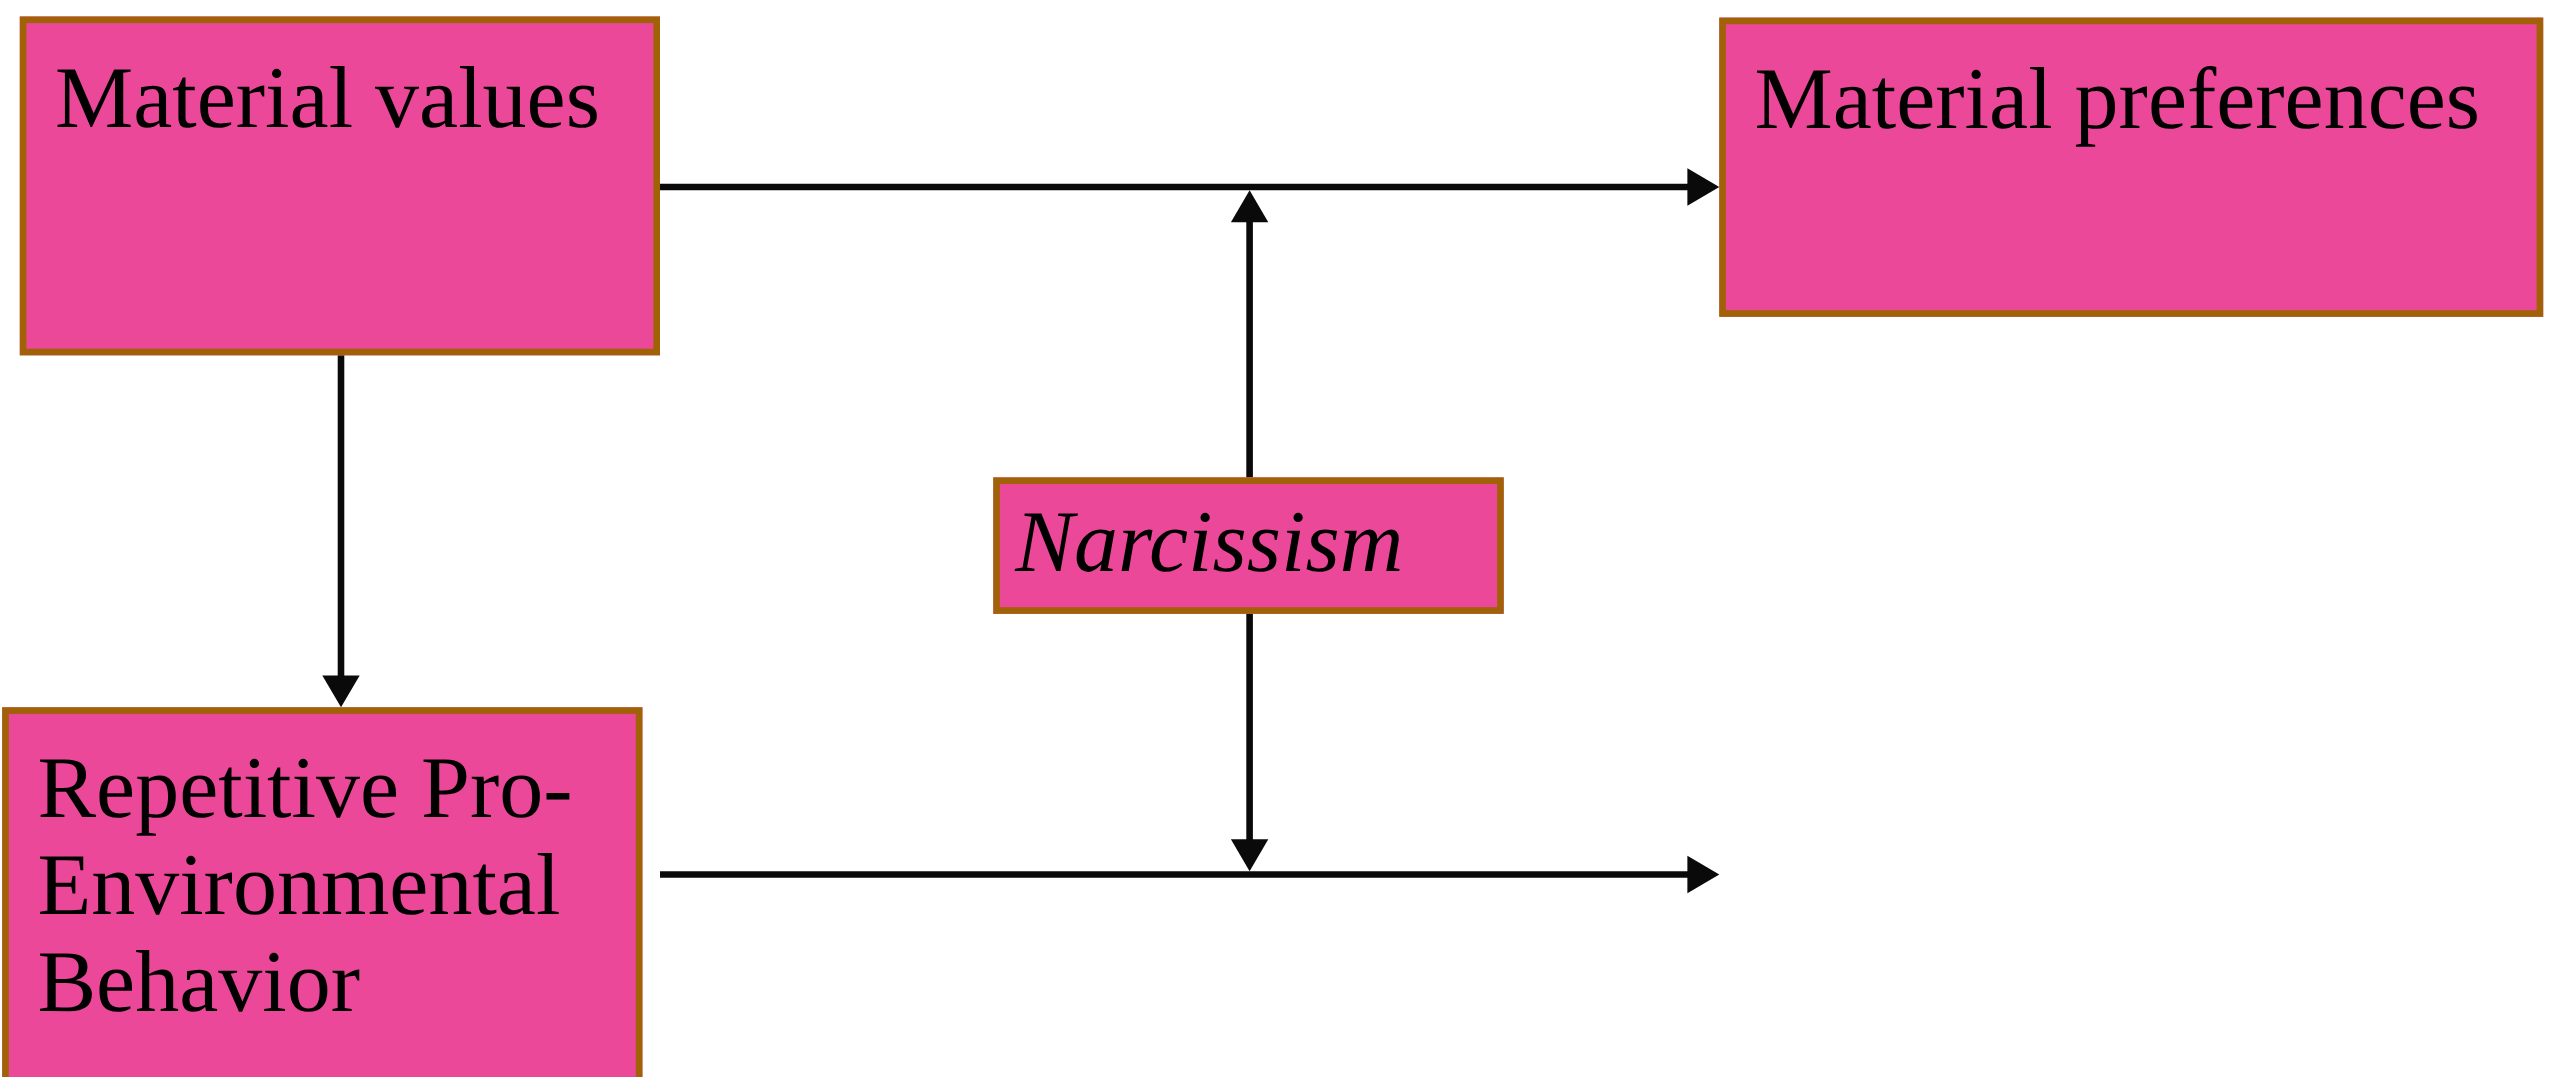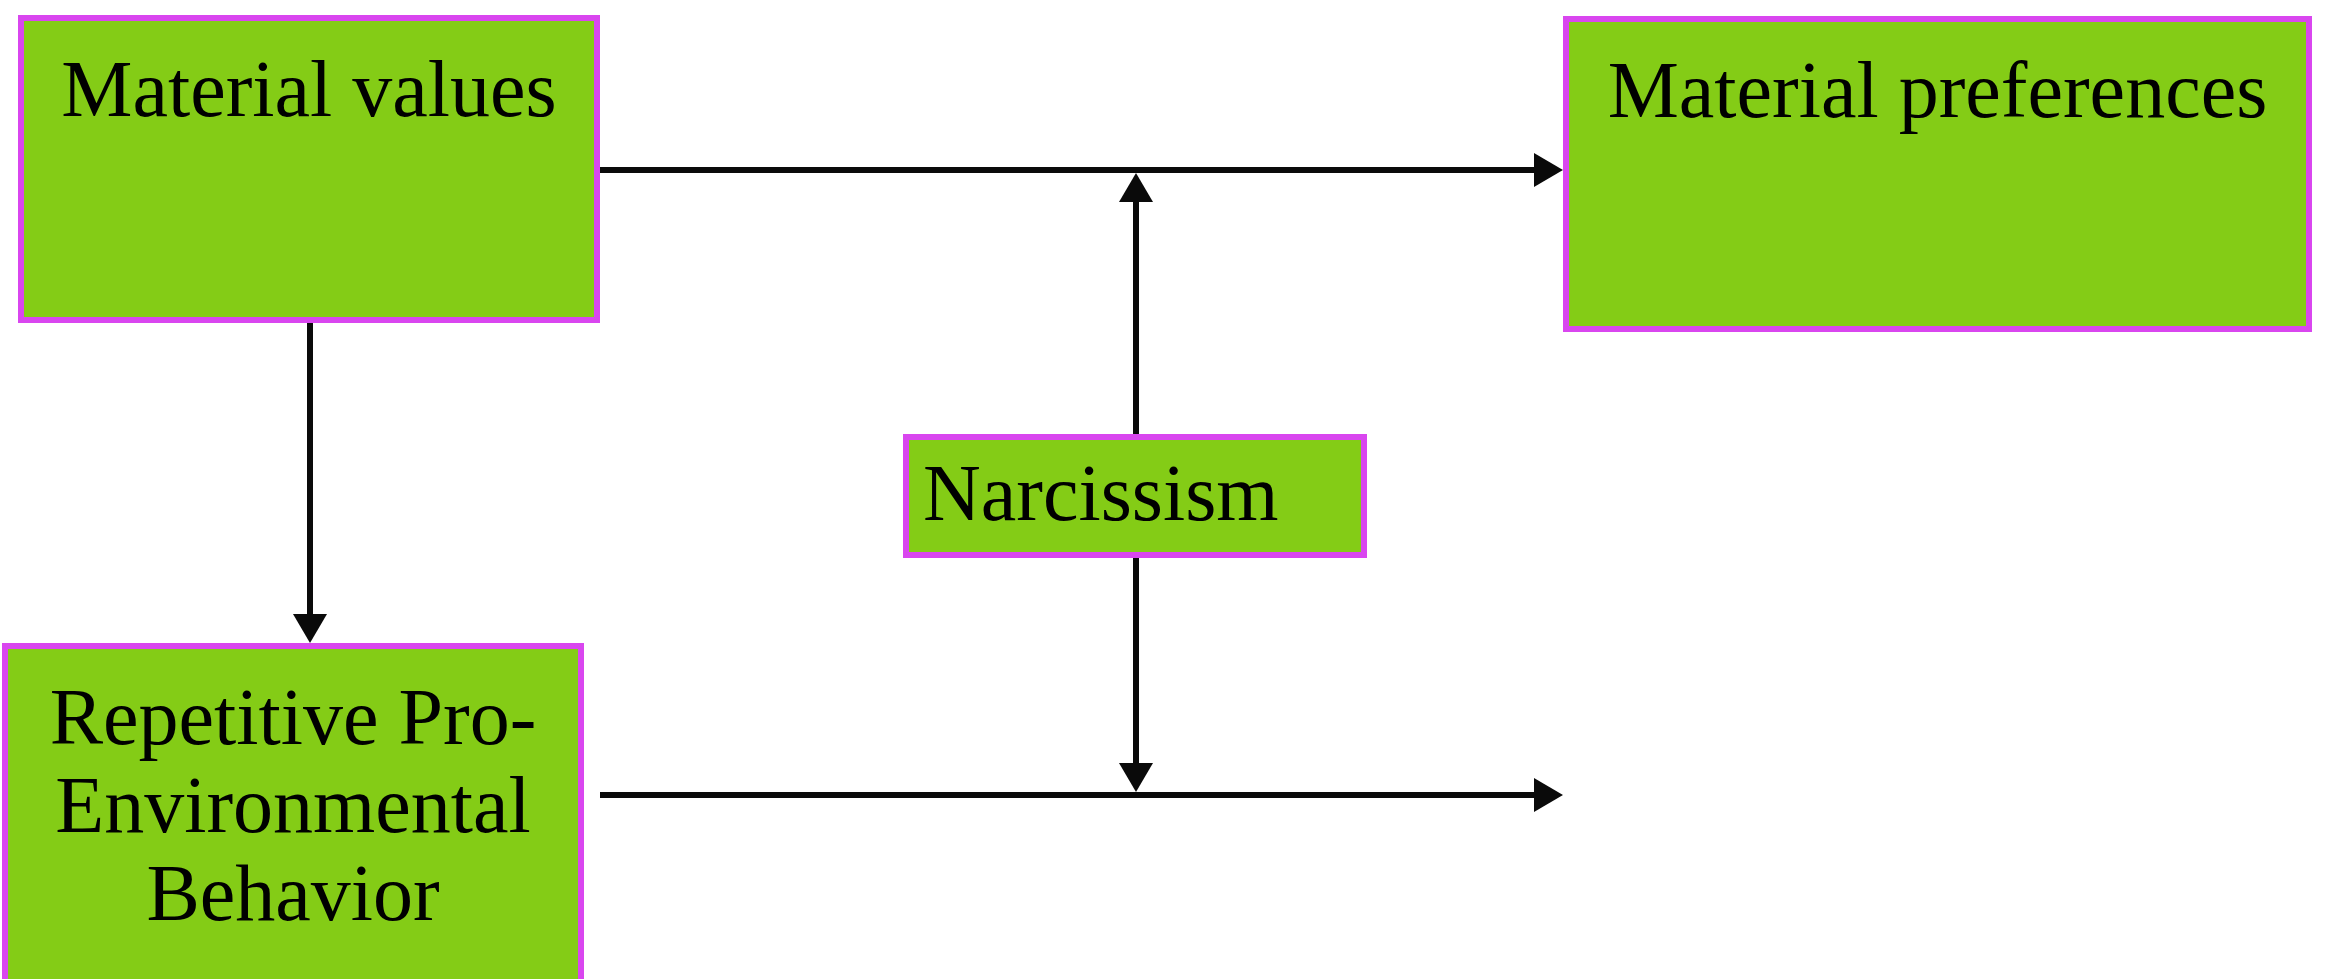--- a/index.html
+++ b/index.html
@@ -19,41 +19,41 @@
   .edges-layer {
     position: absolute;
     left: 0;
     top: 0;
     width: 2339px;
     height: 979px;
   }
   .node {
     position: absolute;
     box-sizing: border-box;
-    border: 6px solid #d946ef;
-    background: #84cc16;
+    border: 6px solid #a16207;
+    background: #ec4899;
     font-size: 80px;
     line-height: 88px;
     letter-spacing: 0;
-    text-align: center;
   }
   .node .label-text {
     display: block;
     padding: 24px 26px 0 26px;
   }
   .node.small {
     display: flex;
     align-items: center;
+    font-style: italic;
   }
   .node.small .label-text {
     padding: 0 14px 6px 14px;
   }
   
   #node-material-values            { left: 18px;   top: 15px;  width: 582px; height: 308px; }
-  #node-material-preferences       { left: 1563px; top: 16px;  width: 749px; height: 316px; }
+  #node-material-preferences       { left: 1563px; top: 16px;  width: 749px; height: 272px; }
   #node-narcissism                 { left: 903px;  top: 434px; width: 464px; height: 124px; }
   #node-repetitive-pro-env         { left: 2px;   top: 643px; width: 582px; height: 393px; }
   #node-pro-env-preferences        { left: 1563px; top: 643px; width: 749px; height: 302px; }
 </style>
 </head>
 <body>
 
 <div class="canvas">
 
   <svg class="edges-layer" viewBox="0 0 2339 979" xmlns="http://www.w3.org/2000/svg">

